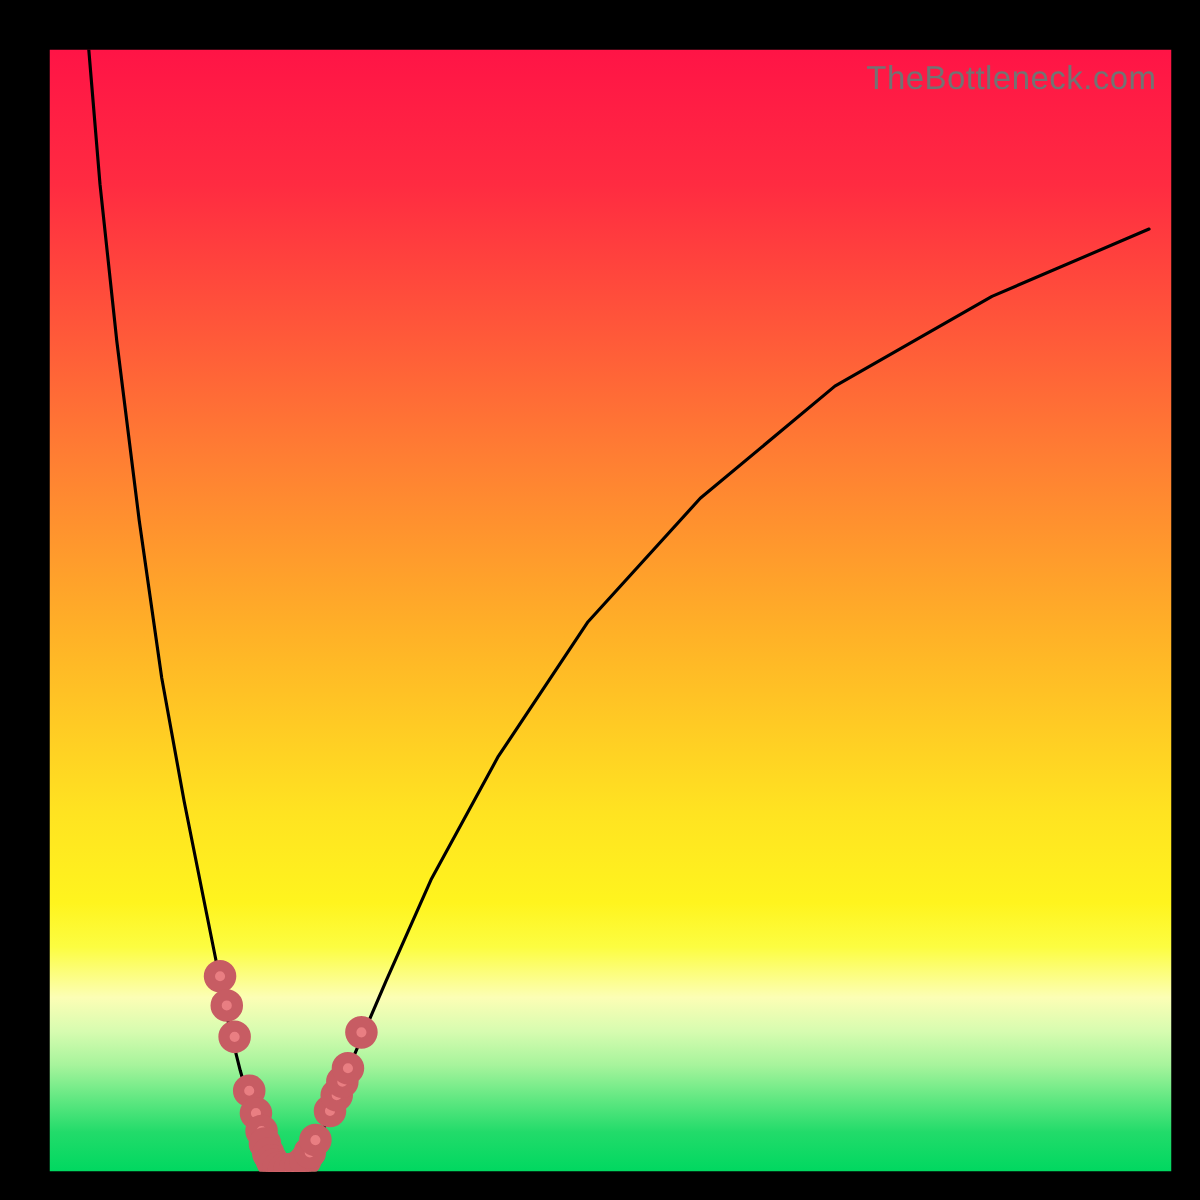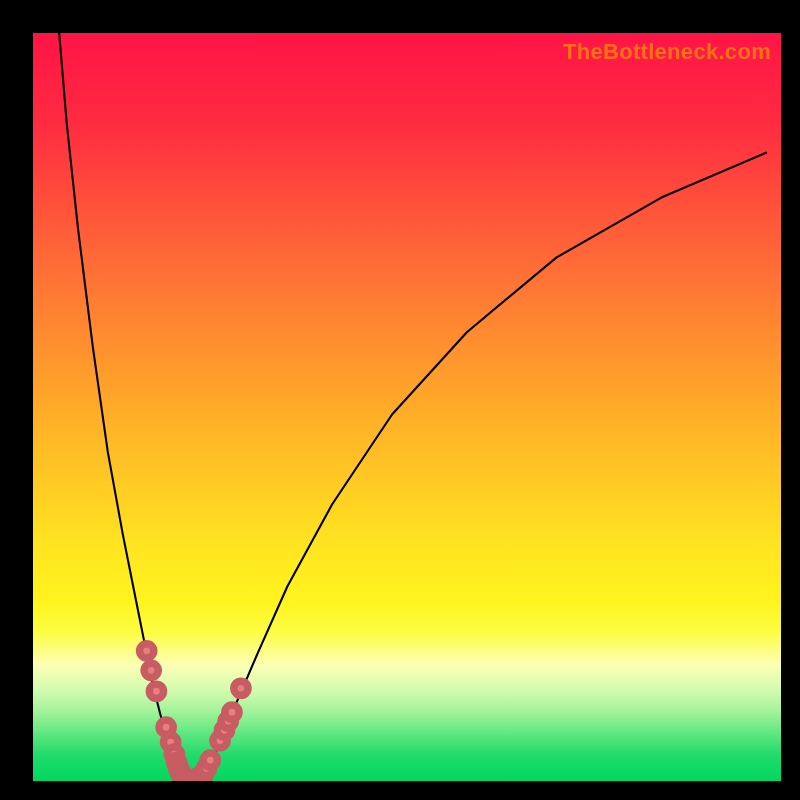--- a/index.html
+++ b/index.html
@@ -28,23 +28,23 @@
     position: absolute;
     left: 0; top: 0;
     width: 100%;
     height: 100%;
   }
 
   .watermark {
     position: absolute;
     top: 6px;
     right: 10px;
-    color: #f97316;
+    color: #737373;
     font-size: 22px;
-    font-weight: 700;
+    font-weight: 400;
     letter-spacing: 0.3px;
     user-select: none;
   }
 
   svg.curve {
     position: absolute;
     left: 0; top: 0;
     width: 100%;
     height: 100%;
   }

